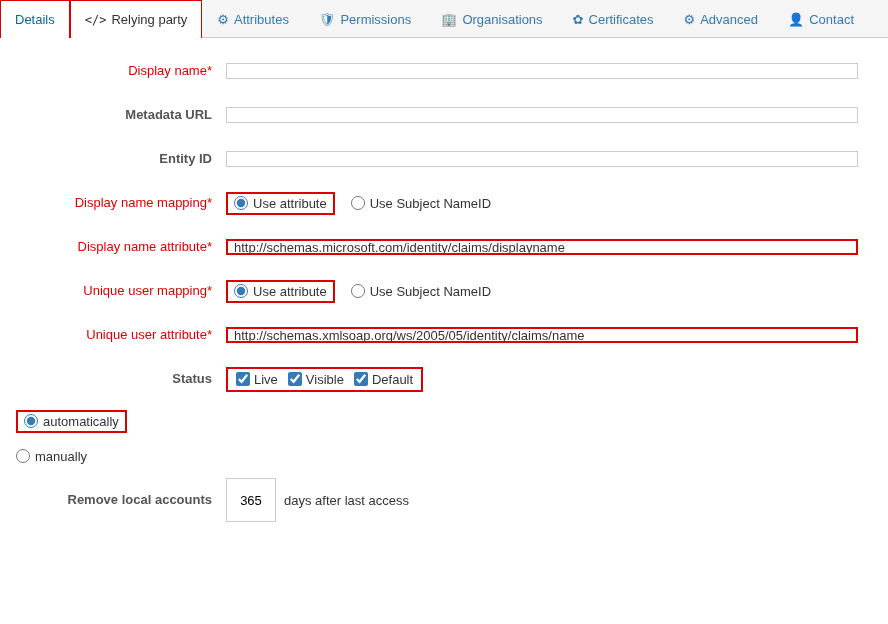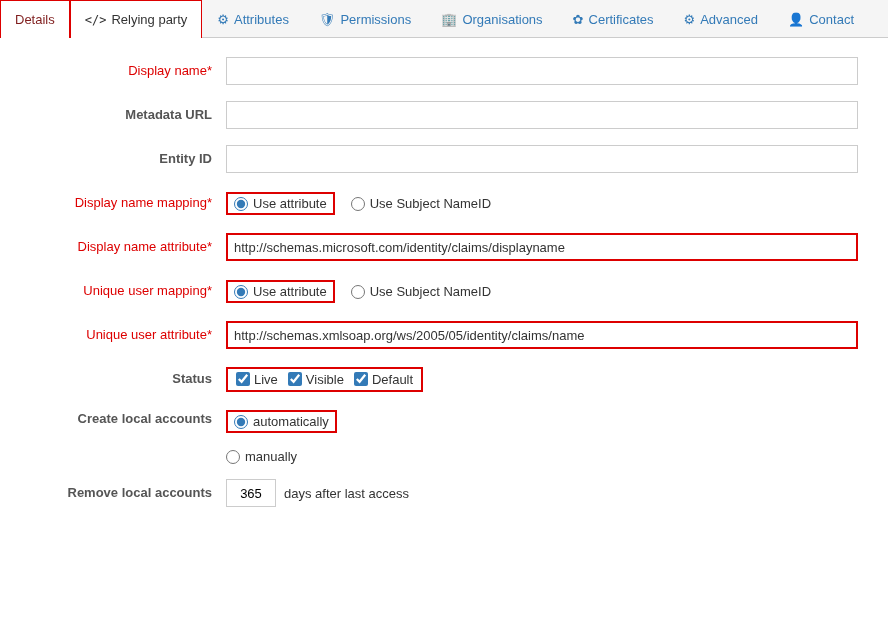--- a/index.html
+++ b/index.html
@@ -28,21 +28,21 @@
       font-size: 13px;
       color: #337ab7;
       white-space: nowrap;
       gap: 5px;
       height: 38px;
       text-decoration: none;
     }
     .tab.active {
       background: #fff;
       border-color: #d00 #d00 transparent #d00;
-      color: #7f1d1d;
+      color: #0369a1;
       font-weight: normal;
     }
 
     
     .form-area {
       background: #fff;
       padding: 18px 30px 18px 16px;
     }
 
     .form-row {
@@ -58,42 +58,42 @@
       text-align: right;
       padding-right: 14px;
       color: #d00;
       font-size: 13px;
       line-height: 1.4;
     }
     .form-label.black { color: #555; font-weight: bold; }
 
     .form-control {
       flex: 1;
-      height: 28px;
+      height: 16px;
       border: 1px solid #ccc;
       padding: 2px 6px;
       font-size: 13px;
       color: #333;
       outline: none;
     }
 
     .form-control.highlighted {
       border: 2px solid #d00;
     }
 
     
     .radio-group {
       display: flex;
       align-items: center;
       gap: 16px;
       flex-wrap: wrap;
     }
     .radio-option {
       display: flex;
-      align-items: flex-end;
+      align-items: flex-start;
       gap: 5px;
       cursor: pointer;
     }
     .radio-option input[type="radio"] {
       width: 14px;
       height: 14px;
       accent-color: #337ab7;
     }
 
     
@@ -125,21 +125,21 @@
     }
 
     
     .inline-group {
       display: flex;
       align-items: center;
       gap: 8px;
     }
     .small-input {
       width: 50px;
-      height: 28px;
+      height: 44px;
       border: 1px solid #ccc;
       padding: 2px 5px;
       font-size: 13px;
       text-align: center;
     }
   </style>
 </head>
 <body>
 
 <div class="tab-bar">
@@ -248,21 +248,20 @@
         <span>Visible</span>
       </label>
       <label class="checkbox-option">
         <input type="checkbox" checked="" style="">
         <span>Default</span>
       </label>
     </div>
   </div>
 
   <div class="form-row" style="align-items:flex-start; padding-top:2px;">
-    <div class="form-label black">Create local accounts</div>
     <div class="radio-stack">
       <span style="border: 2px solid #d00; padding: 2px 6px; display:inline-flex; align-items:center; gap:5px; width: fit-content;">
         <label class="radio-option">
           <input type="radio" name="create_local" checked="" style="">
           <span>automatically</span>
         </label>
       </span>
       <label class="radio-option">
         <input type="radio" name="create_local" style="">
         <span>manually</span>

